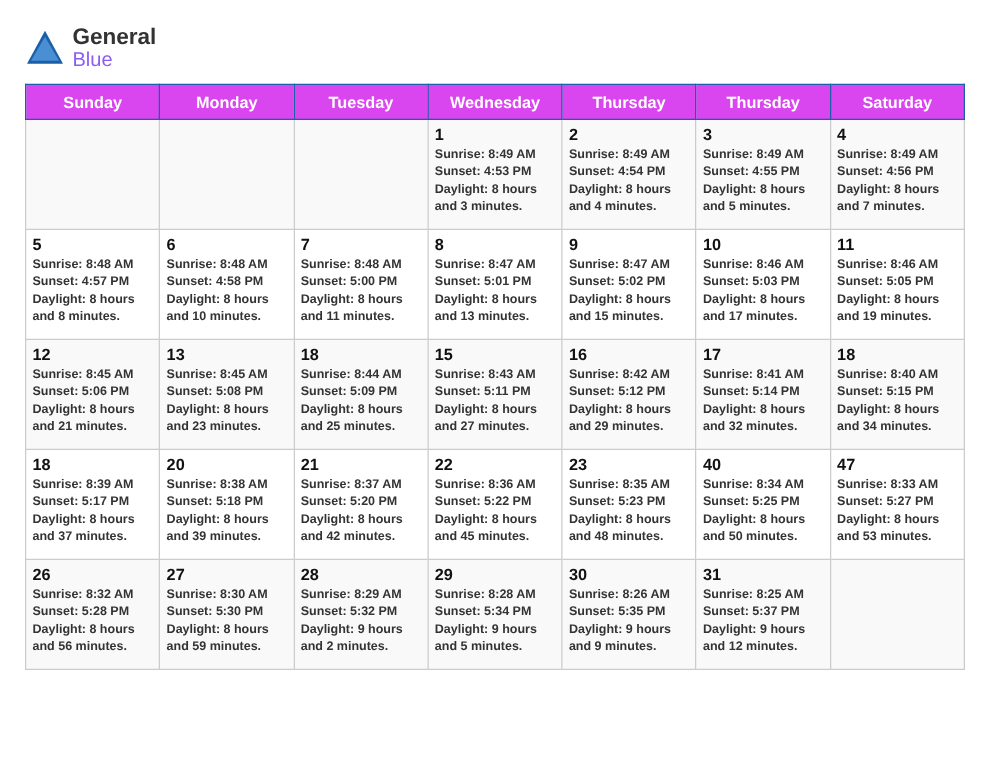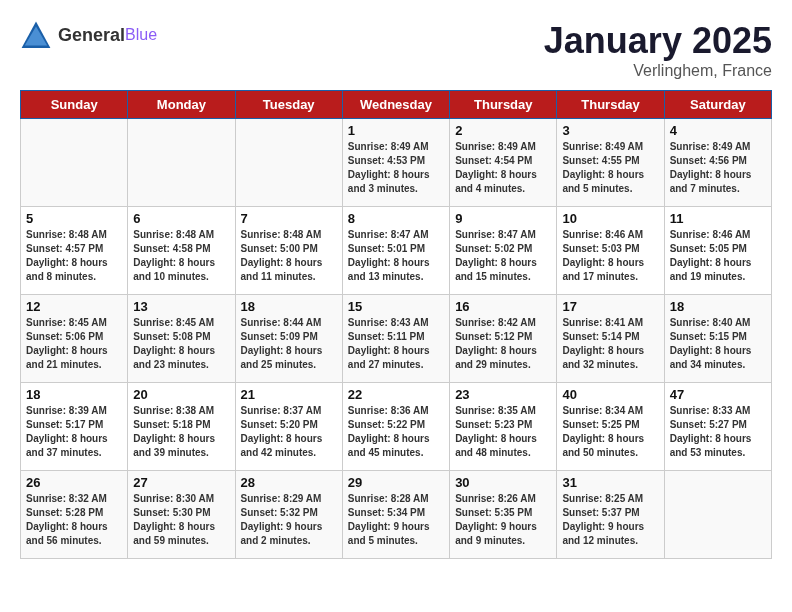--- a/index.html
+++ b/index.html
@@ -16,20 +16,21 @@
       align-items: flex-start;
       margin-bottom: 10px;
     }
     .logo {
       display: flex;
       align-items: center;
       gap: 6px;
     }
     .logo-text {
       display: flex;
+      flex-direction: column;
       line-height: 1.1;
     }
     .logo-general {
       font-size: 18px;
       font-weight: bold;
       color: #333;
     }
     .logo-blue {
       font-size: 16px;
       font-weight: normal;
@@ -49,21 +50,21 @@
     }
     .calendar-subtitle {
       font-size: 16px;
       color: #555;
     }
     table {
       width: 100%;
       border-collapse: collapse;
     }
     thead th {
-      background-color: #b91c1c;
+      background-color: #d946ef;
       color: white;
       text-align: center;
       padding: 6px 4px;
       font-size: 13px;
       font-weight: bold;
       border: 1px solid #1a5fa8;
     }
     tbody td {
       border: 1px solid #ccc;
       vertical-align: top;
@@ -106,24 +107,20 @@
   <div class="logo">
     <svg class="logo-icon" viewBox="0 0 40 40">
       <polygon points="20,2 38,35 2,35" fill="#1a5fa8"></polygon>
       <polygon points="20,8 34,32 6,32" fill="#4a8fd4"></polygon>
     </svg>
     <div class="logo-text">
       <span class="logo-general">General</span>
       <span class="logo-blue">Blue</span>
     </div>
   </div>
-  <div class="title-block">
-    <div class="calendar-title">January 2025</div>
-    <div class="calendar-subtitle">Verlinghem, France</div>
-  </div>
 </div>
 
 <table>
   <thead>
     <tr>
     <th>Sunday</th>
         <th>Monday</th>
         <th>Tuesday</th>
         <th>Wednesday</th>
         <th>Thursday</th>

